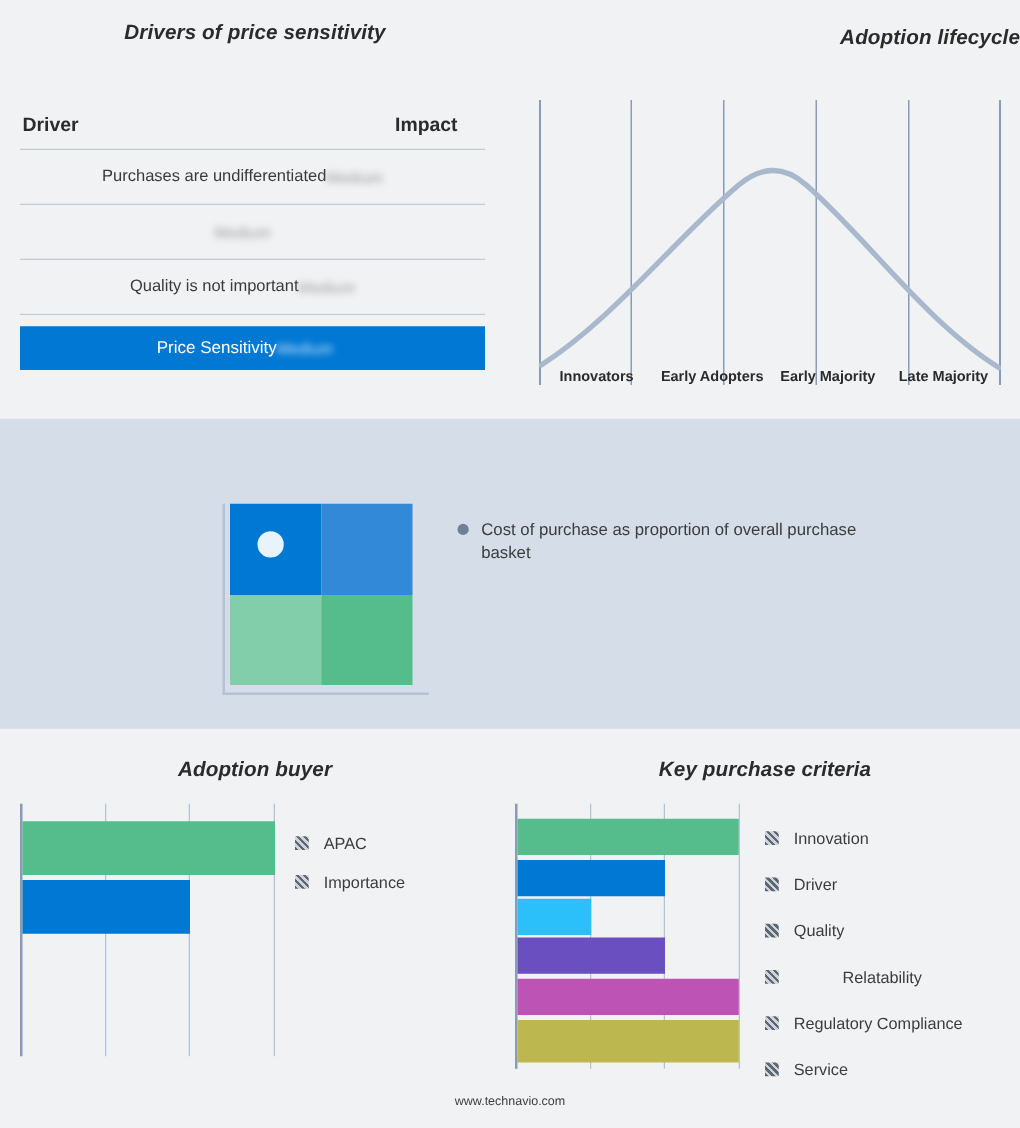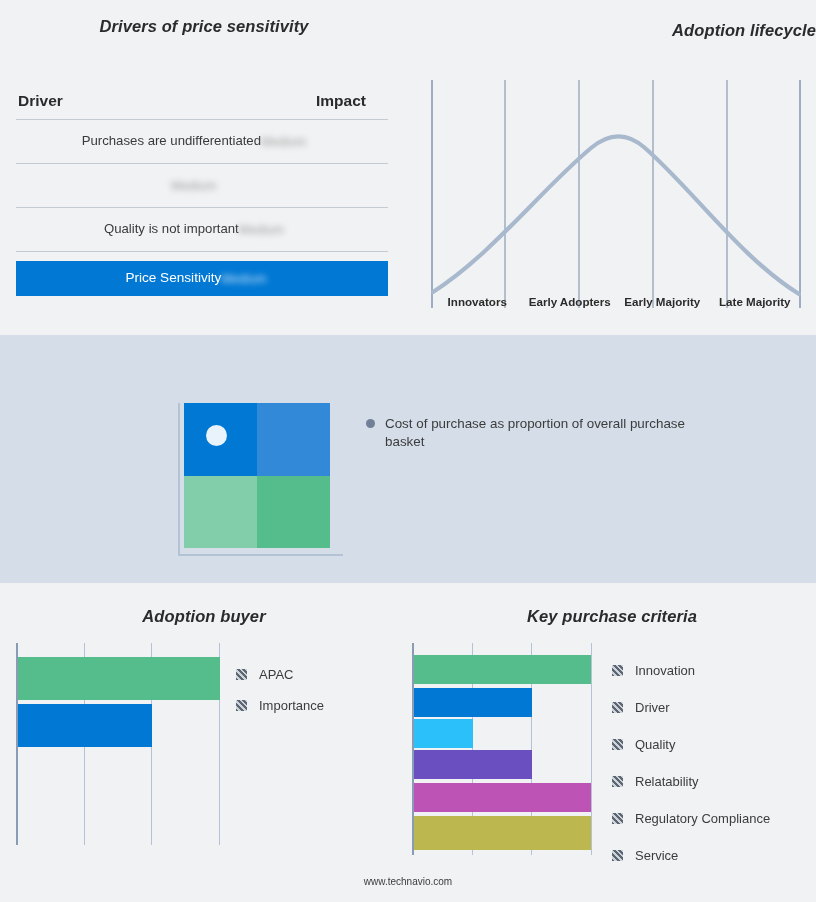--- a/index.html
+++ b/index.html
@@ -277,26 +277,26 @@
       <span class="cl-label">Innovation</span>
     </div>
     <div class="cl-item" style="margin-bottom:22px;">
       <span class="swatch"></span>
       <span class="cl-label">Driver</span>
     </div>
     <div class="cl-item" style="margin-bottom:22px;align-items:center;">
       <span class="swatch"></span>
       <span class="cl-label">Quality</span>
     </div>
+    <div class="cl-item" style="margin-bottom:22px;gap:39px;">
+      <span class="swatch"></span>
+      <span class="cl-label">Relatability</span>
+    </div>
     <div class="cl-item" style="margin-bottom:22px;">
       <span class="swatch"></span>
-      <span class="cl-label">Relatability</span>
-    </div>
-    <div class="cl-item" style="margin-bottom:22px;">
-      <span class="swatch"></span>
       <span class="cl-label">Regulatory Compliance</span>
     </div>
     <div class="cl-item">
       <span class="swatch"></span>
       <span class="cl-label">Service</span>
     </div>
   </div>
 </div>
 
 <div id="footer">www.technavio.com</div>

